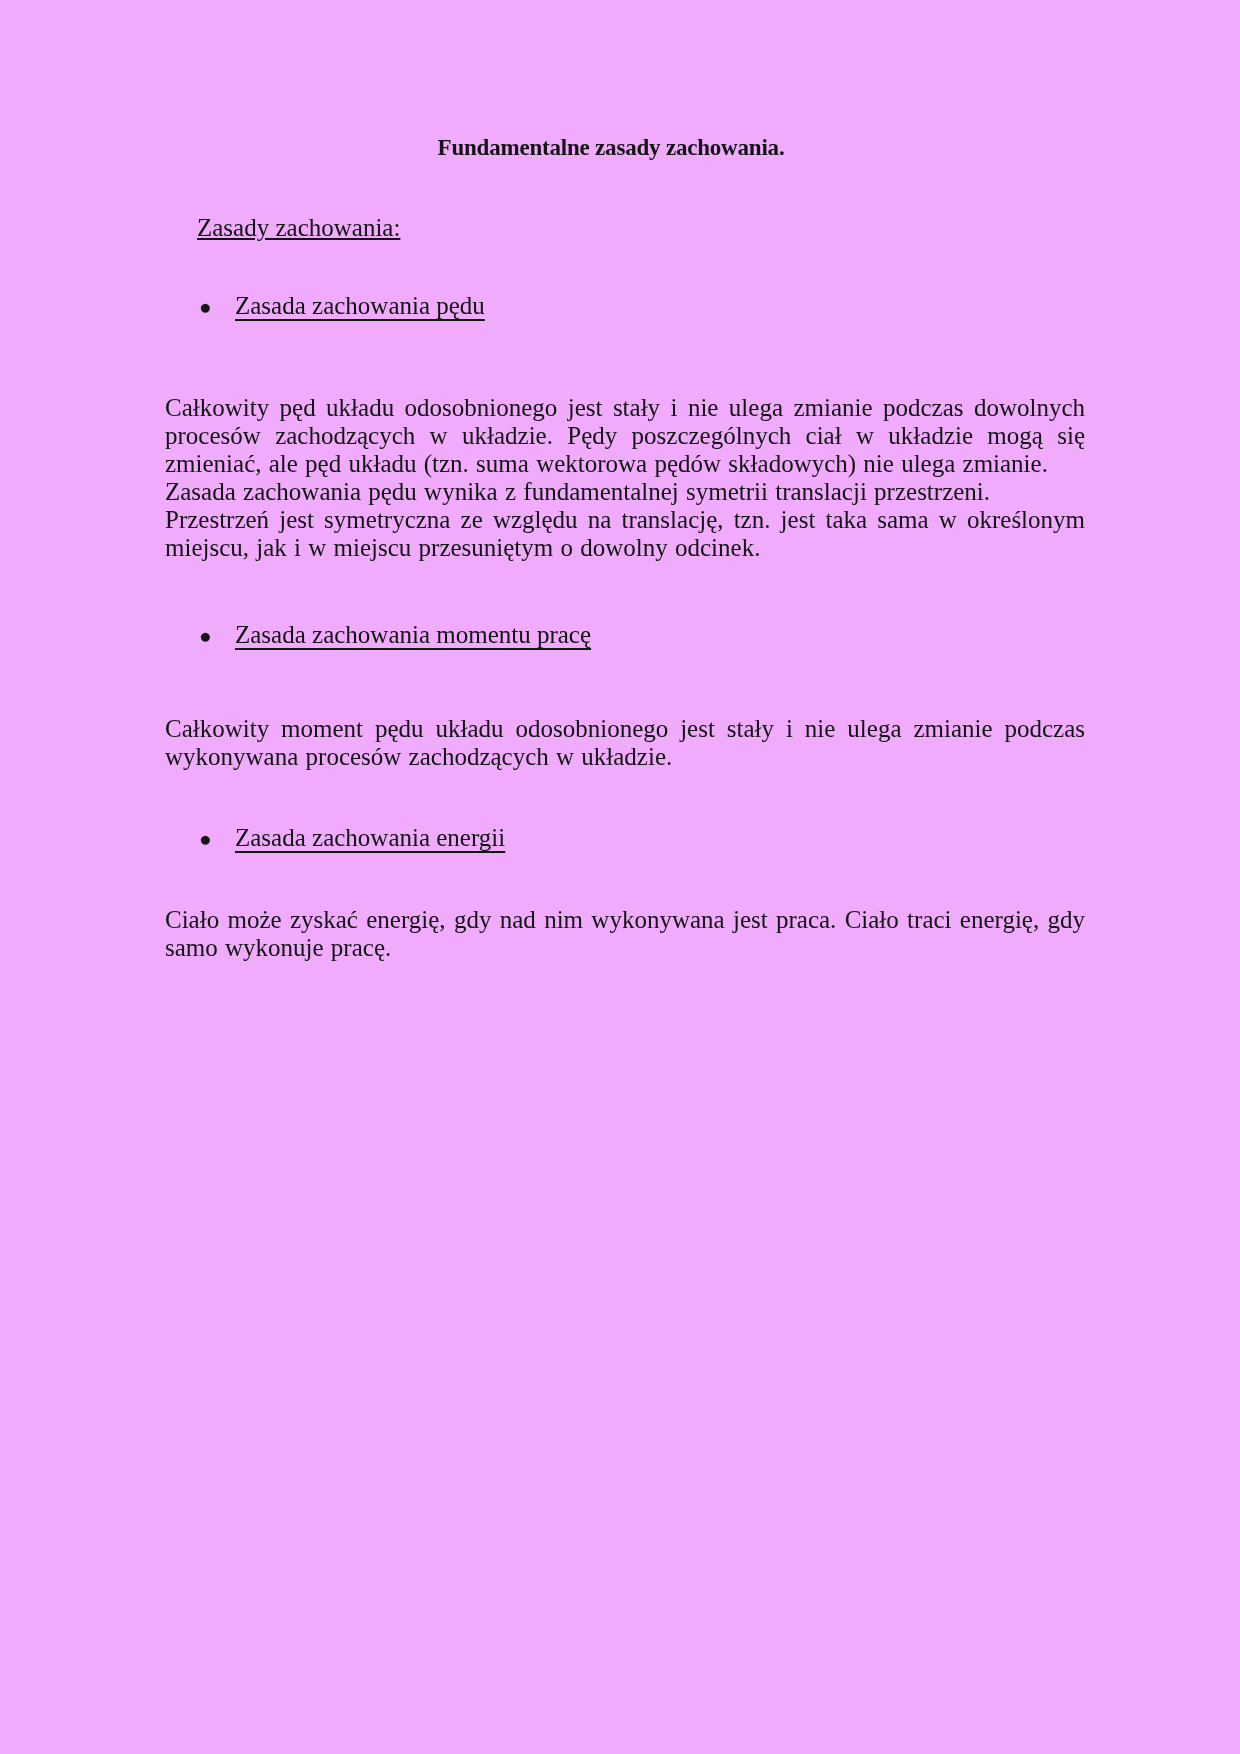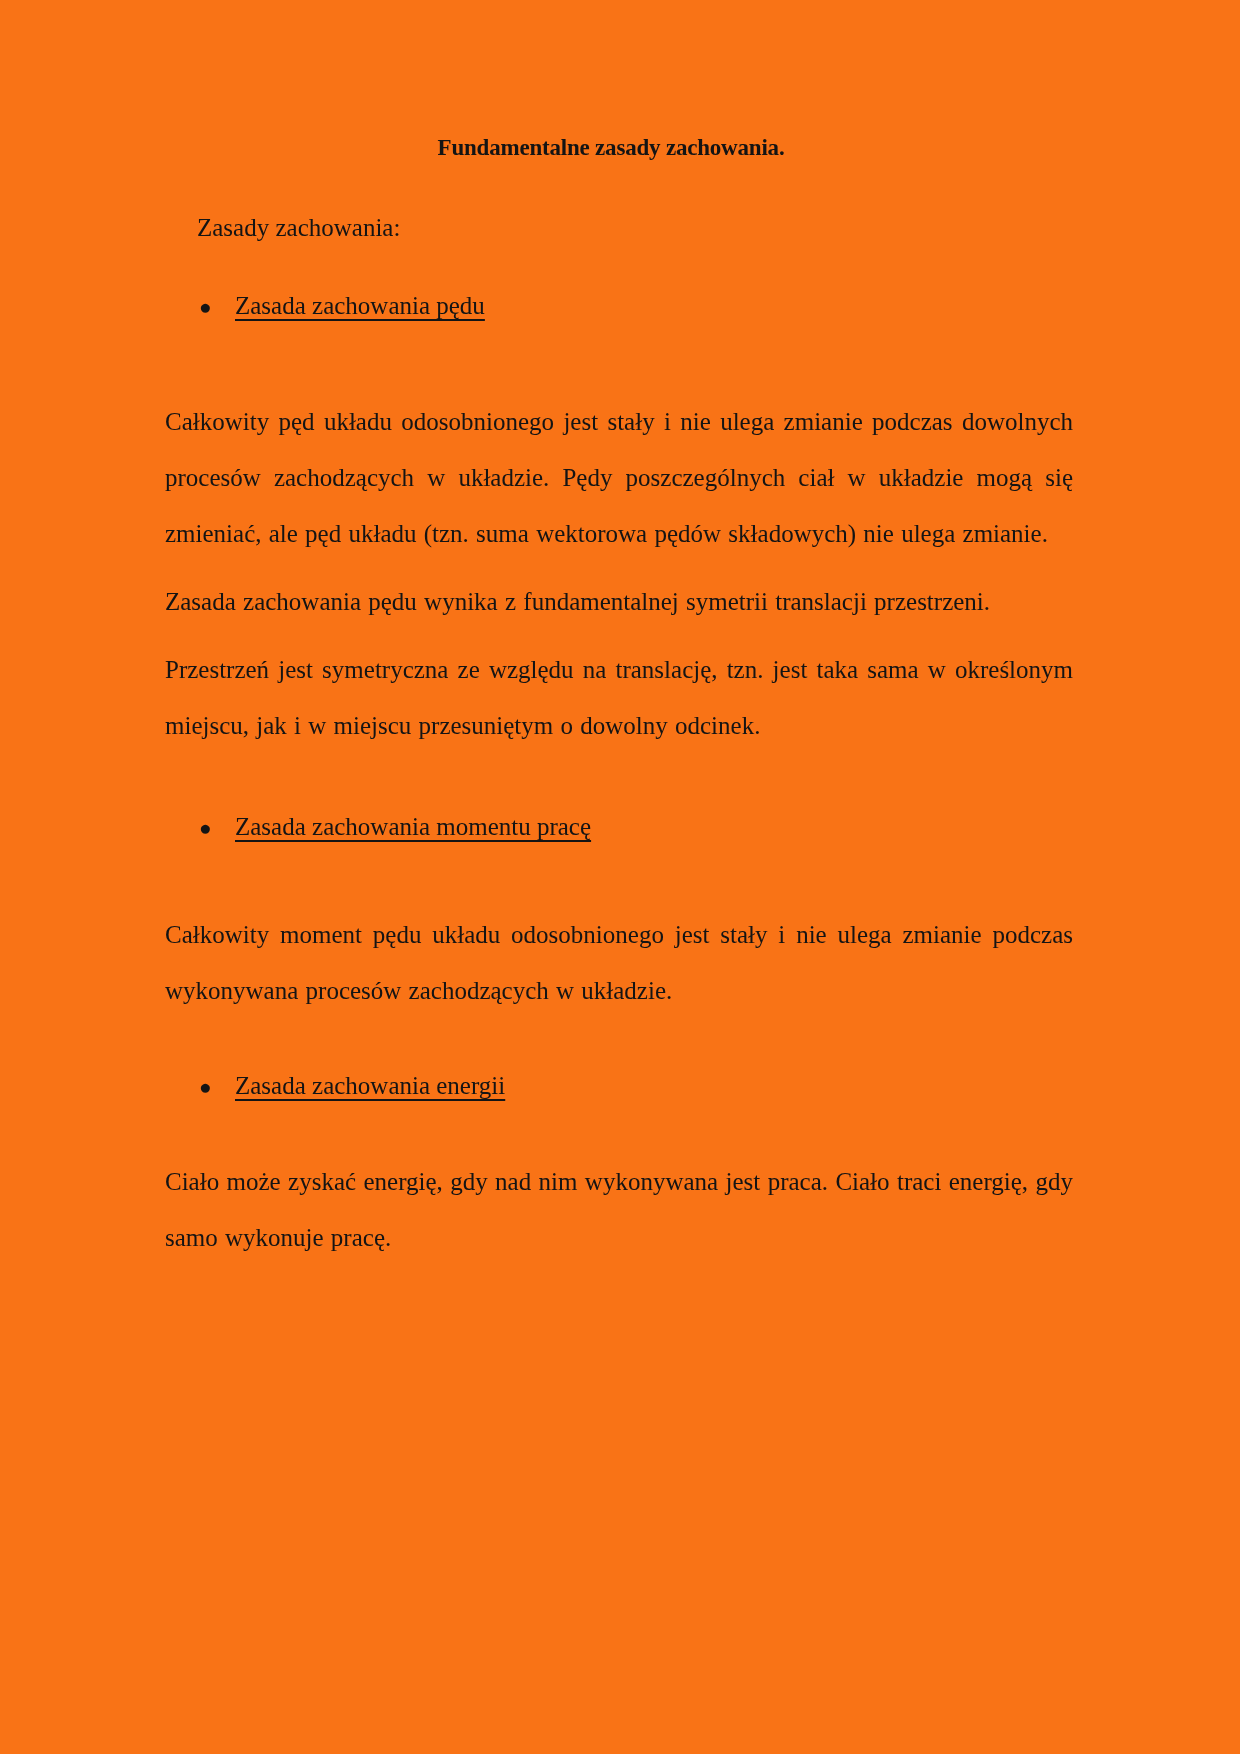--- a/index.html
+++ b/index.html
@@ -12,34 +12,35 @@
     height: 1754px;
     font-family: "Liberation Serif", "DejaVu Serif", serif;
     color: #141414;
     overflow: hidden;
   }
   .page {
     box-sizing: border-box;
     width: 1240px;
     height: 1754px;
     padding: 133px 155px 0 137px;
-    background: #f97316;
+    background: #f0abfc;
   }
   .title {
     margin: 0;
     font-size: 23px;
     line-height: 30px;
     font-weight: 700;
     text-align: center;
     letter-spacing: -0.2px;
   }
   .intro {
     margin: 50px 0 8px 60px;
     font-size: 25px;
     line-height: 30px;
+    text-decoration: underline;
   }
   .bullet-row {
     display: flex;
     align-items: baseline;
     margin-left: 62px;
     font-size: 25px;
     line-height: 30px;
   }
   .bullet-glyph {
     width: 36px;
@@ -47,23 +48,23 @@
     font-size: 21px;
   }
   .heading,
   .u {
     text-decoration: underline;
     text-decoration-thickness: 2px;
     text-underline-offset: 5px;
     text-align: center;
   }
   .para {
-    margin: 12px;
+    margin: 0;
     font-size: 25px;
-    line-height: 56px;
+    line-height: 28px;
     text-align: justify;
     word-spacing: 1px;
   }
   .para.block   { margin-left: 28px; }
   .para.findent { text-indent: 28px; }
 
   .mt-bullet1 { margin-top: 48px; }
   .mt-para1  { margin-top: 72px; }
   .mt-bullet2 { margin-top: 58px; }
   .mt-para4  { margin-top: 64px; }

